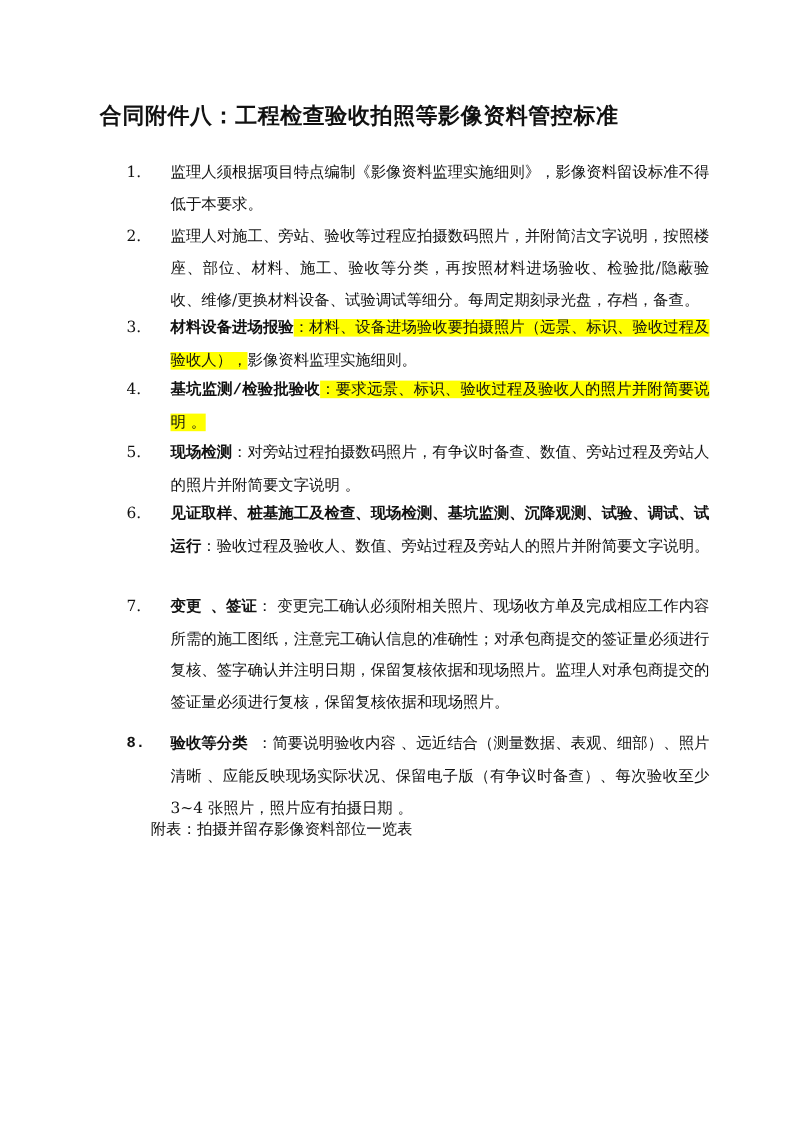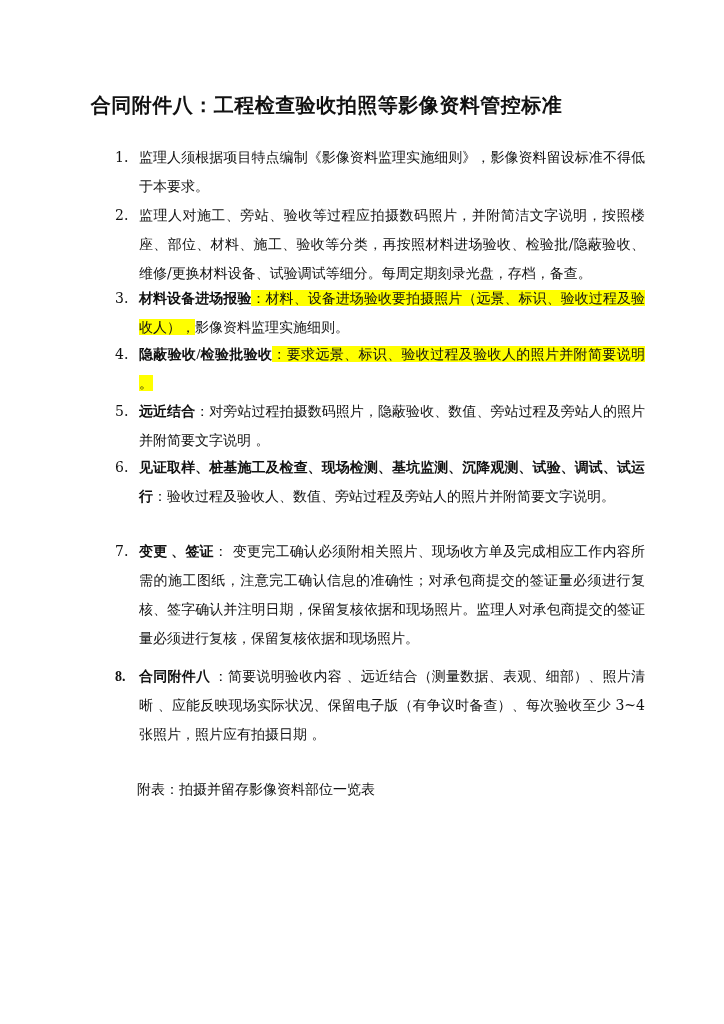--- a/index.html
+++ b/index.html
@@ -2,24 +2,24 @@
 <html><head>
 <meta charset="utf-8">
 <style>
   html, body { margin: 0; padding: 0; background: #ffffff; }
   body { width: 724px; height: 1024px; position: relative; overflow: hidden;
          font-family: "DejaVu Serif", "Liberation Serif", serif; color: #111; }
   .title { position: absolute; left: 0; width: 653px; top: 92px; text-align: center;
            font-family: "DejaVu Sans", "Liberation Sans", sans-serif; font-size: 20px; font-weight: bold; letter-spacing: 0.5px; }
   .item { position: absolute; left: 115px; width: 530px; font-size: 14px; line-height: 29px; }
   .num { position: absolute; left: 0; top: 0; width: 24px; }
-  .body { margin-left: 24px; text-align: justify; }
-  .b { font-weight: bold; font-family: Liberation Serif, serif; }
+  .body { margin-left: 40px; text-align: justify; }
+  .b { font-weight: bold; font-family: Liberation Mono, monospace; }
   .hl { background: #ffff00; }
-  .footer { position: absolute; left: 137px; top: 745px; font-size: 14px; margin-top: 36px; }
+  .footer { position: absolute; left: 137px; top: 745px; font-size: 14px; }
 </style>
 </head>
 <body>
 
 <div class="title">合同附件八：工程检查验收拍照等影像资料管控标准</div>
 
 <div class="item" style="top:143px">
   <span class="num">1.</span>
   <div class="body"><span>监理人须根据项目特点编制《影像资料监理实施细则》，影像资料留设标准不得低于本要求。</span></div>
 </div>
@@ -29,36 +29,36 @@
   <div class="body"><span>监理人对施工、旁站、验收等过程应拍摄数码照片，并附简洁文字说明，按照楼座、部位、材料、施工、验收等分类，再按照材料进场验收、检验批/隐蔽验收、维修/更换材料设备、试验调试等细分。每周定期刻录光盘，存档，备查。</span></div>
 </div>
 
 <div class="item" style="top:284px">
   <span class="num">3.</span>
   <div class="body"><span class="b">材料设备进场报验</span><span class="hl">：材料、设备进场验收要拍摄照片（远景、标识、验收过程及验收人），</span><span>影像资料监理实施细则。</span></div>
 </div>
 
 <div class="item" style="top:340px">
   <span class="num">4.</span>
-  <div class="body"><span class="b">隐蔽验收/检验批验收</span><span class="hl">：要求远景、标识、验收过程及验收人的照片并附简要说明 。</span></div>
+  <div class="body"><span class="b">基坑监测/检验批验收</span><span class="hl">：要求远景、标识、验收过程及验收人的照片并附简要说明 。</span></div>
 </div>
 
 <div class="item" style="top:397px">
   <span class="num">5.</span>
-  <div class="body"><span class="b">远近结合</span><span>：对旁站过程拍摄数码照片，隐蔽验收、数值、旁站过程及旁站人的照片并附简要文字说明 。</span></div>
+  <div class="body"><span class="b">现场检测</span><span>：对旁站过程拍摄数码照片，有争议时备查、数值、旁站过程及旁站人的照片并附简要文字说明 。</span></div>
 </div>
 
 <div class="item" style="top:453px">
   <span class="num">6.</span>
   <div class="body"><span class="b">见证取样、桩基施工及检查、现场检测、基坑监测、沉降观测、试验、调试、试运行</span><span>：验收过程及验收人、数值、旁站过程及旁站人的照片并附简要文字说明。</span></div>
 </div>
 
 <div class="item" style="top:537px">
   <span class="num">7.</span>
   <div class="body"><span class="b">变更 、签证</span><span>：  变更完工确认必须附相关照片、现场收方单及完成相应工作内容所需的施工图纸，注意完工确认信息的准确性；对承包商提交的签证量必须进行复核、签字确认并注明日期，保留复核依据和现场照片。监理人对承包商提交的签证量必须进行复核，保留复核依据和现场照片。</span></div>
 </div>
 
 <div class="item" style="top:662px">
   <span class="num b">8.</span>
-  <div class="body"><span class="b">合同附件八 </span><span>：简要说明验收内容 、远近结合（测量数据、表观、细部）、照片清晰 、应能反映现场实际状况、保留电子版（有争议时备查）、每次验收至少 3~4 张照片，照片应有拍摄日期 。</span></div>
+  <div class="body"><span class="b">验收等分类 </span><span>：简要说明验收内容 、远近结合（测量数据、表观、细部）、照片清晰 、应能反映现场实际状况、保留电子版（有争议时备查）、每次验收至少 3~4 张照片，照片应有拍摄日期 。</span></div>
 </div>
 
 <div class="footer">附表：拍摄并留存影像资料部位一览表</div>
 
 </body></html>

